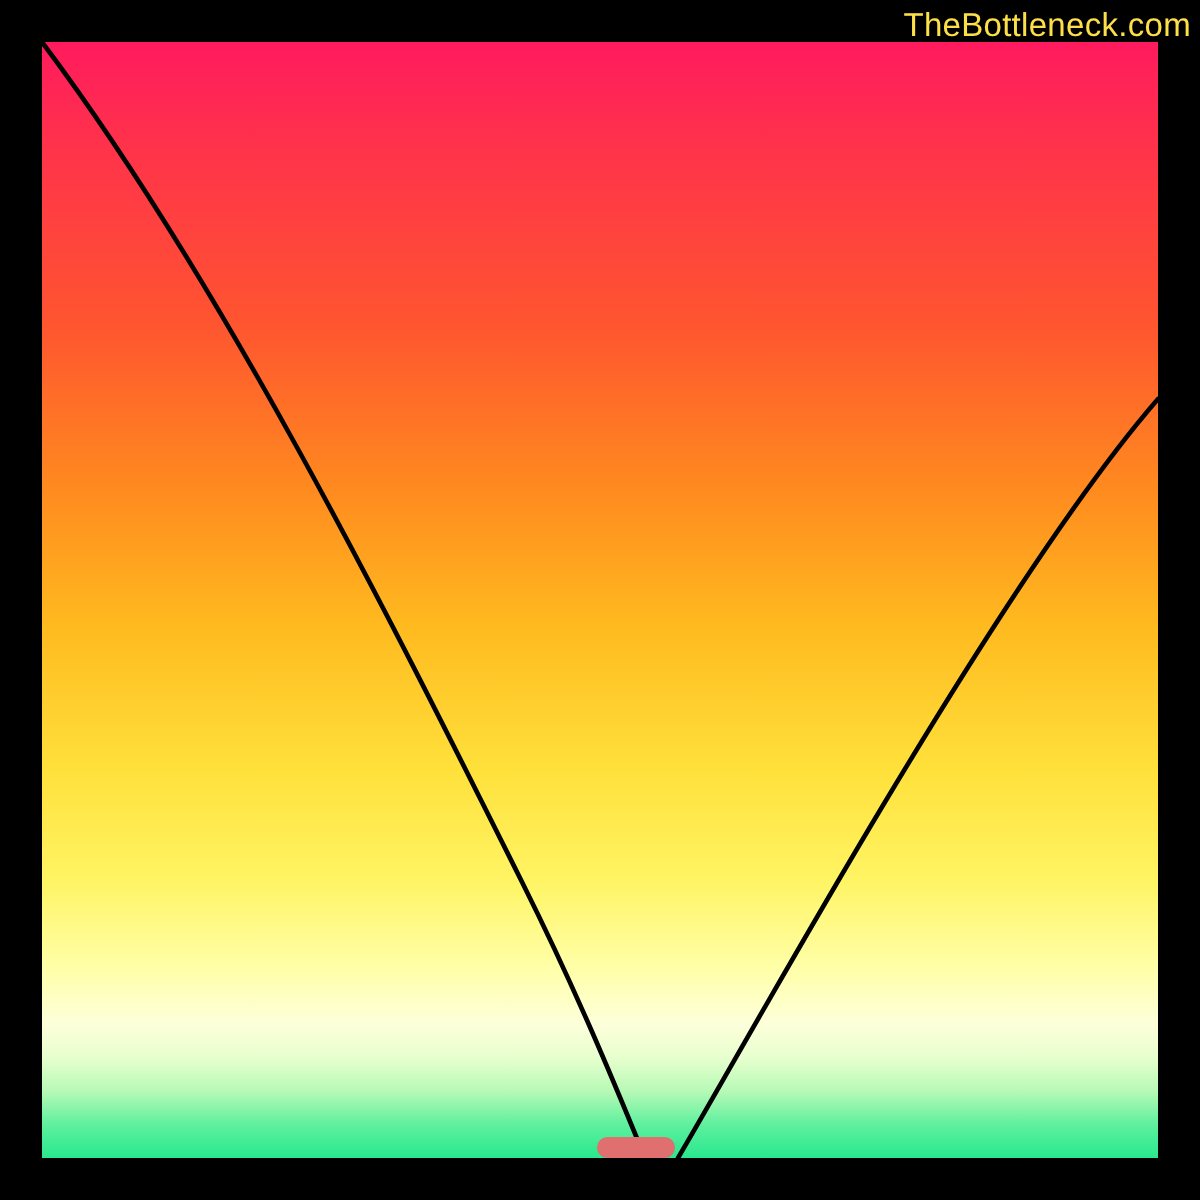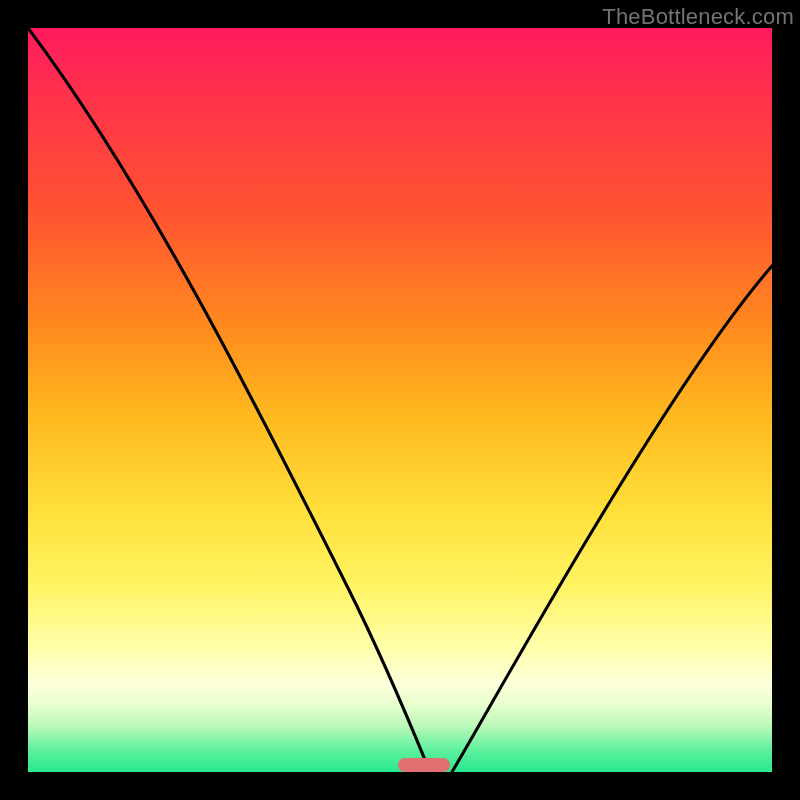--- a/index.html
+++ b/index.html
@@ -57,21 +57,21 @@
   }
   .marker {
     position: absolute;
     background: #e06f6f;
     border-radius: 8px;
   }
   .watermark {
     position: absolute;
     top: 4px;
     right: 6px;
-    color: #737373;
+    color: #fde047;
     font-size: 22px;
     font-weight: 500;
     letter-spacing: 0.2px;
     user-select: none;
   }
 </style>
 </head>
 <body>
 
 <div class="frame">

